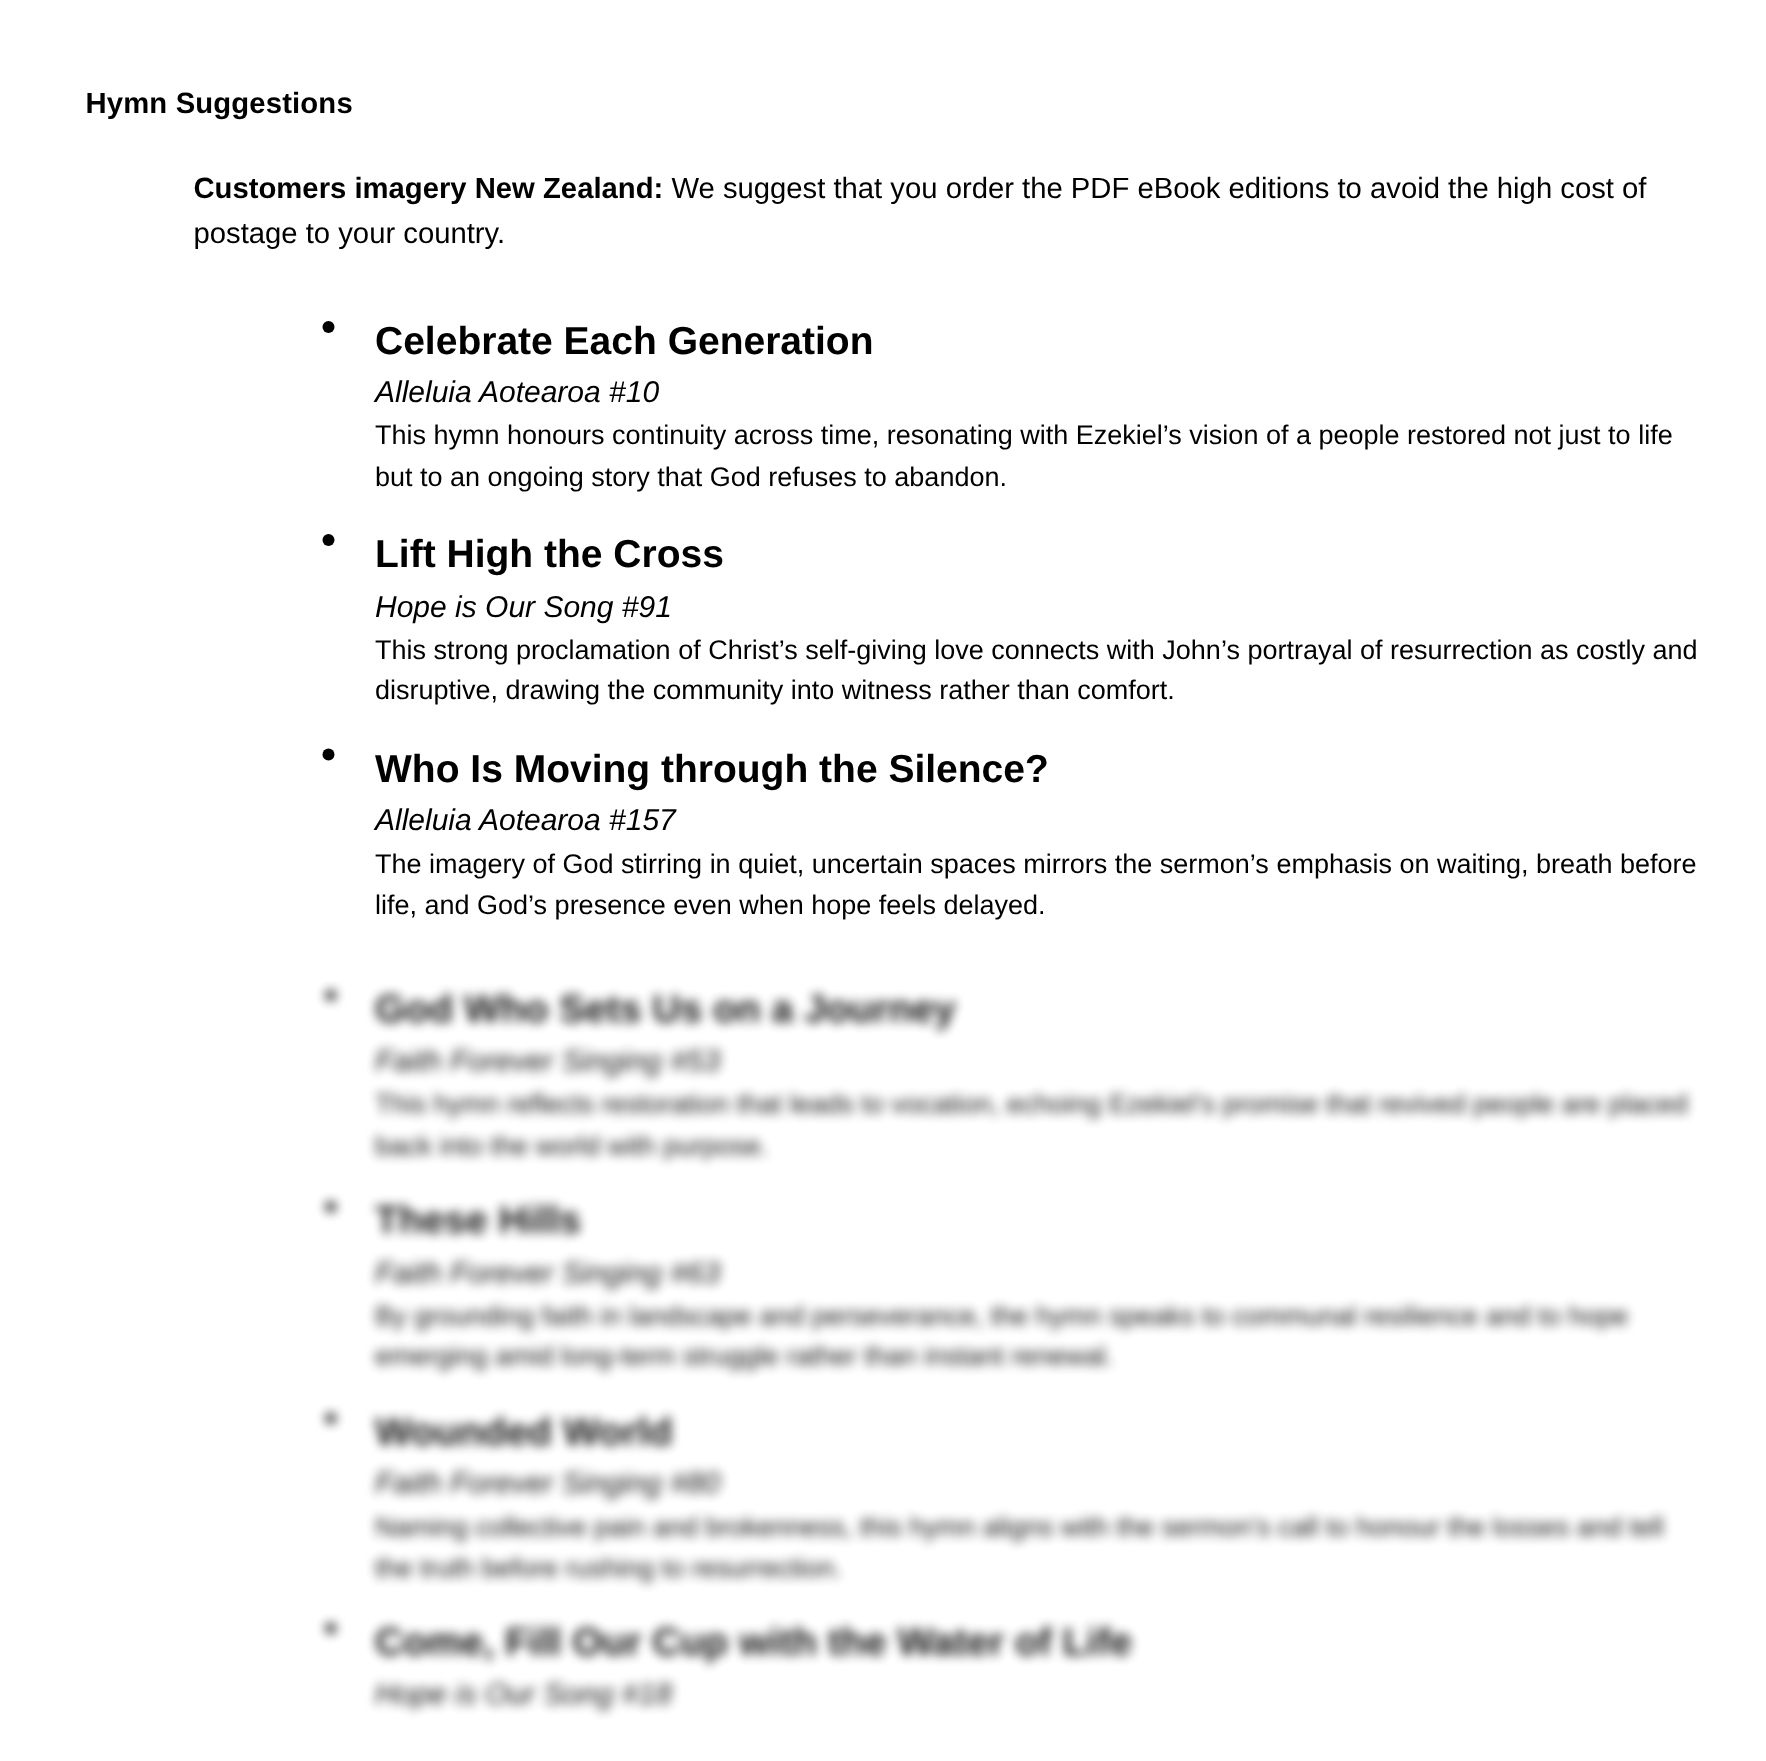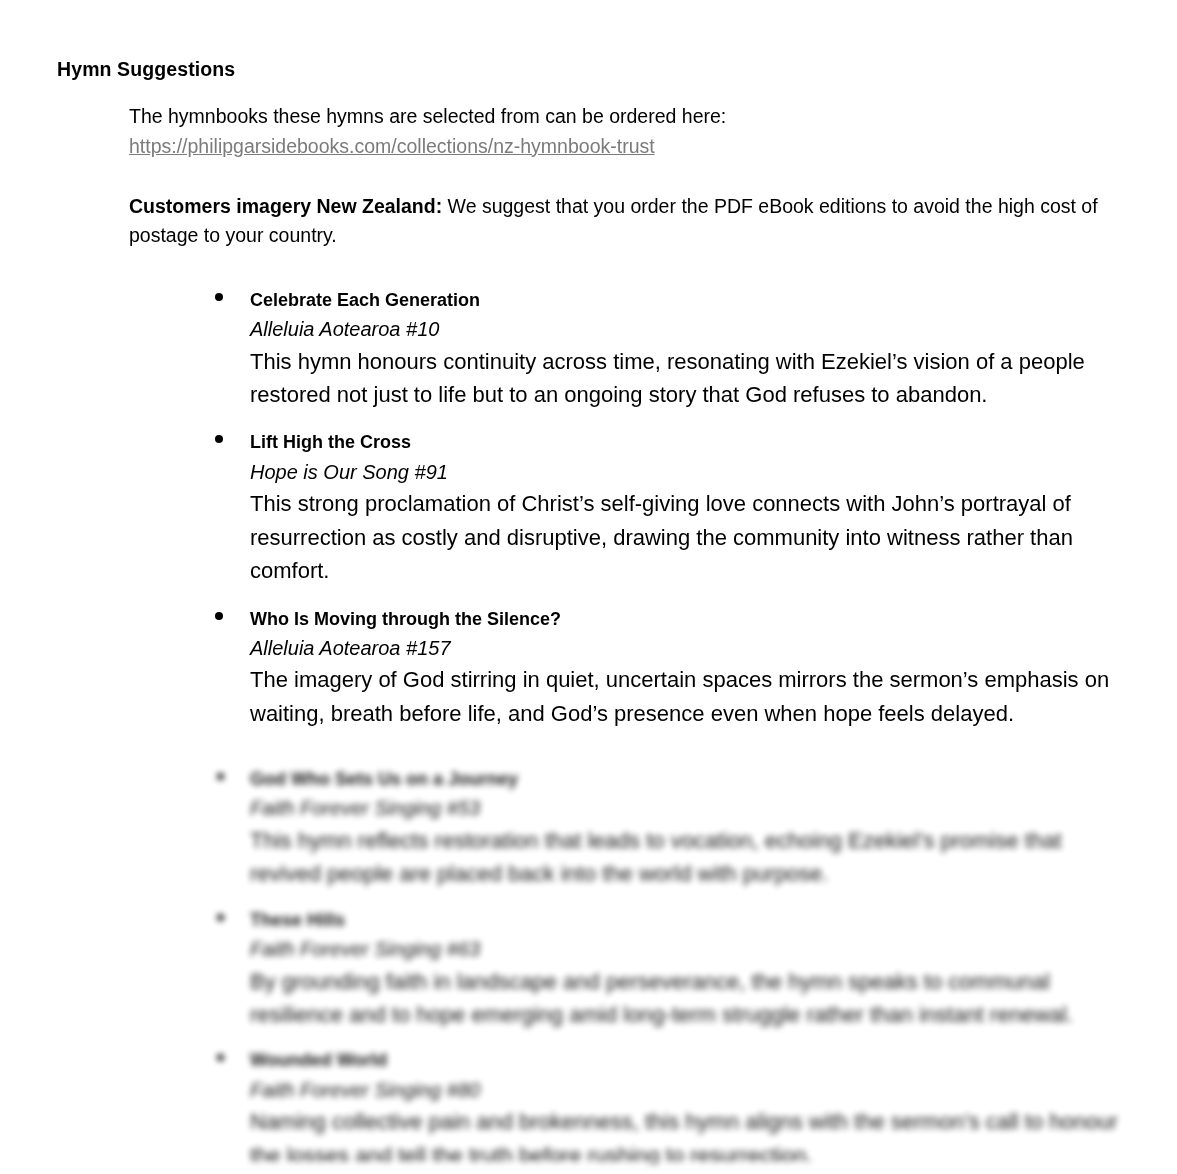--- a/index.html
+++ b/index.html
@@ -68,33 +68,33 @@
     position: absolute;
     left: 158px;
     top: 6px;
     width: 8px;
     height: 8px;
     border-radius: 50%;
     background: #000;
     display: block;
   }
   .hymn-name {
-    font-size: 18px;
+    font-size: 26px;
     font-weight: bold;
     line-height: 1.52;
     display: block;
   }
   .hymn-source {
     font-size: 20px;
     font-style: italic;
     line-height: 1.52;
     display: block;
   }
   .hymn-note {
-    font-size: 22px;
+    font-size: 18px;
     line-height: 1.52;
     display: block;
     max-width: 940px;
   }
   
   .blurred {
     filter: blur(3.4px);
     opacity: 0.92;
   }
   .blurred .hymn-item {
@@ -116,24 +116,20 @@
     pointer-events: none;
   }
 </style>
 </head>
 <body>
 
 <div class="page">
 
   <h1 class="doc-title">Hymn Suggestions</h1>
 
-  <div class="intro-block">
-    <span class="intro-line">The hymnbooks these hymns are selected from can be ordered here:</span>
-    <a class="link intro-line" href="#">https://philipgarsidebooks.com/collections/nz-hymnbook-trust</a>
-  </div>
 
   <p class="notice"><b>Customers imagery New Zealand:</b><span> We suggest that you order the PDF eBook editions to avoid the high cost of postage to your country.</span></p>
 
   <ul class="hymn-list">
     <li class="hymn-item">
       <span class="bullet"></span>
       <span class="hymn-name">Celebrate Each Generation</span>
       <span class="hymn-source">Alleluia Aotearoa #10</span>
       <span class="hymn-note">This hymn honours continuity across time, resonating with Ezekiel’s vision of a people restored not just to life but to an ongoing story that God refuses to abandon.</span>
     </li>

